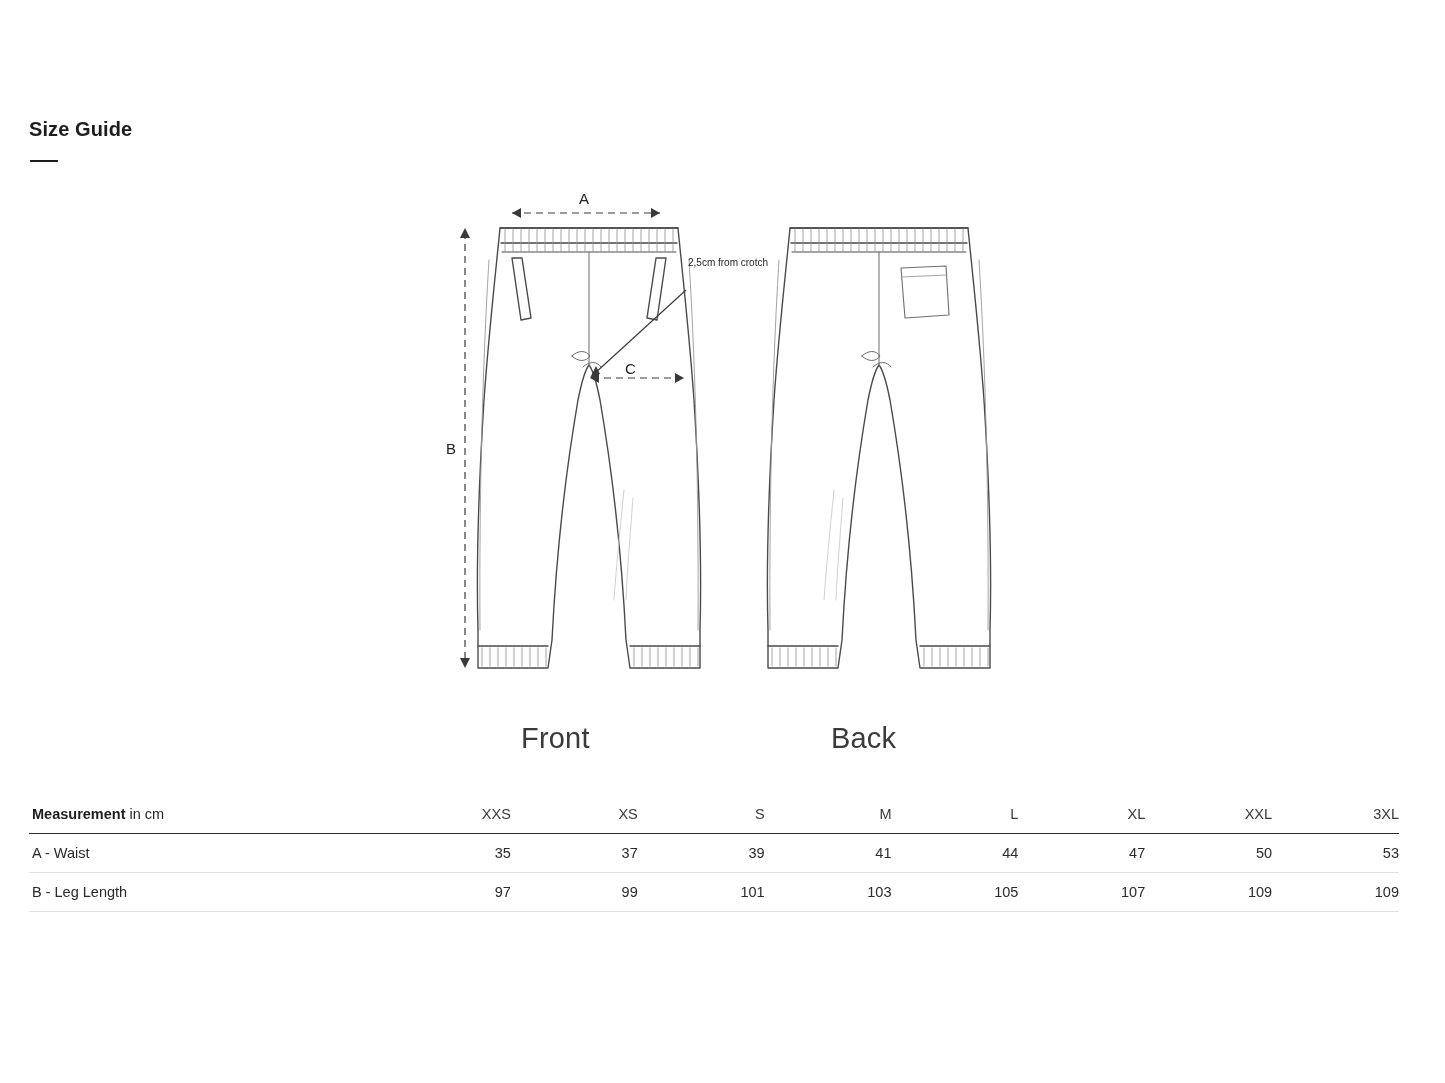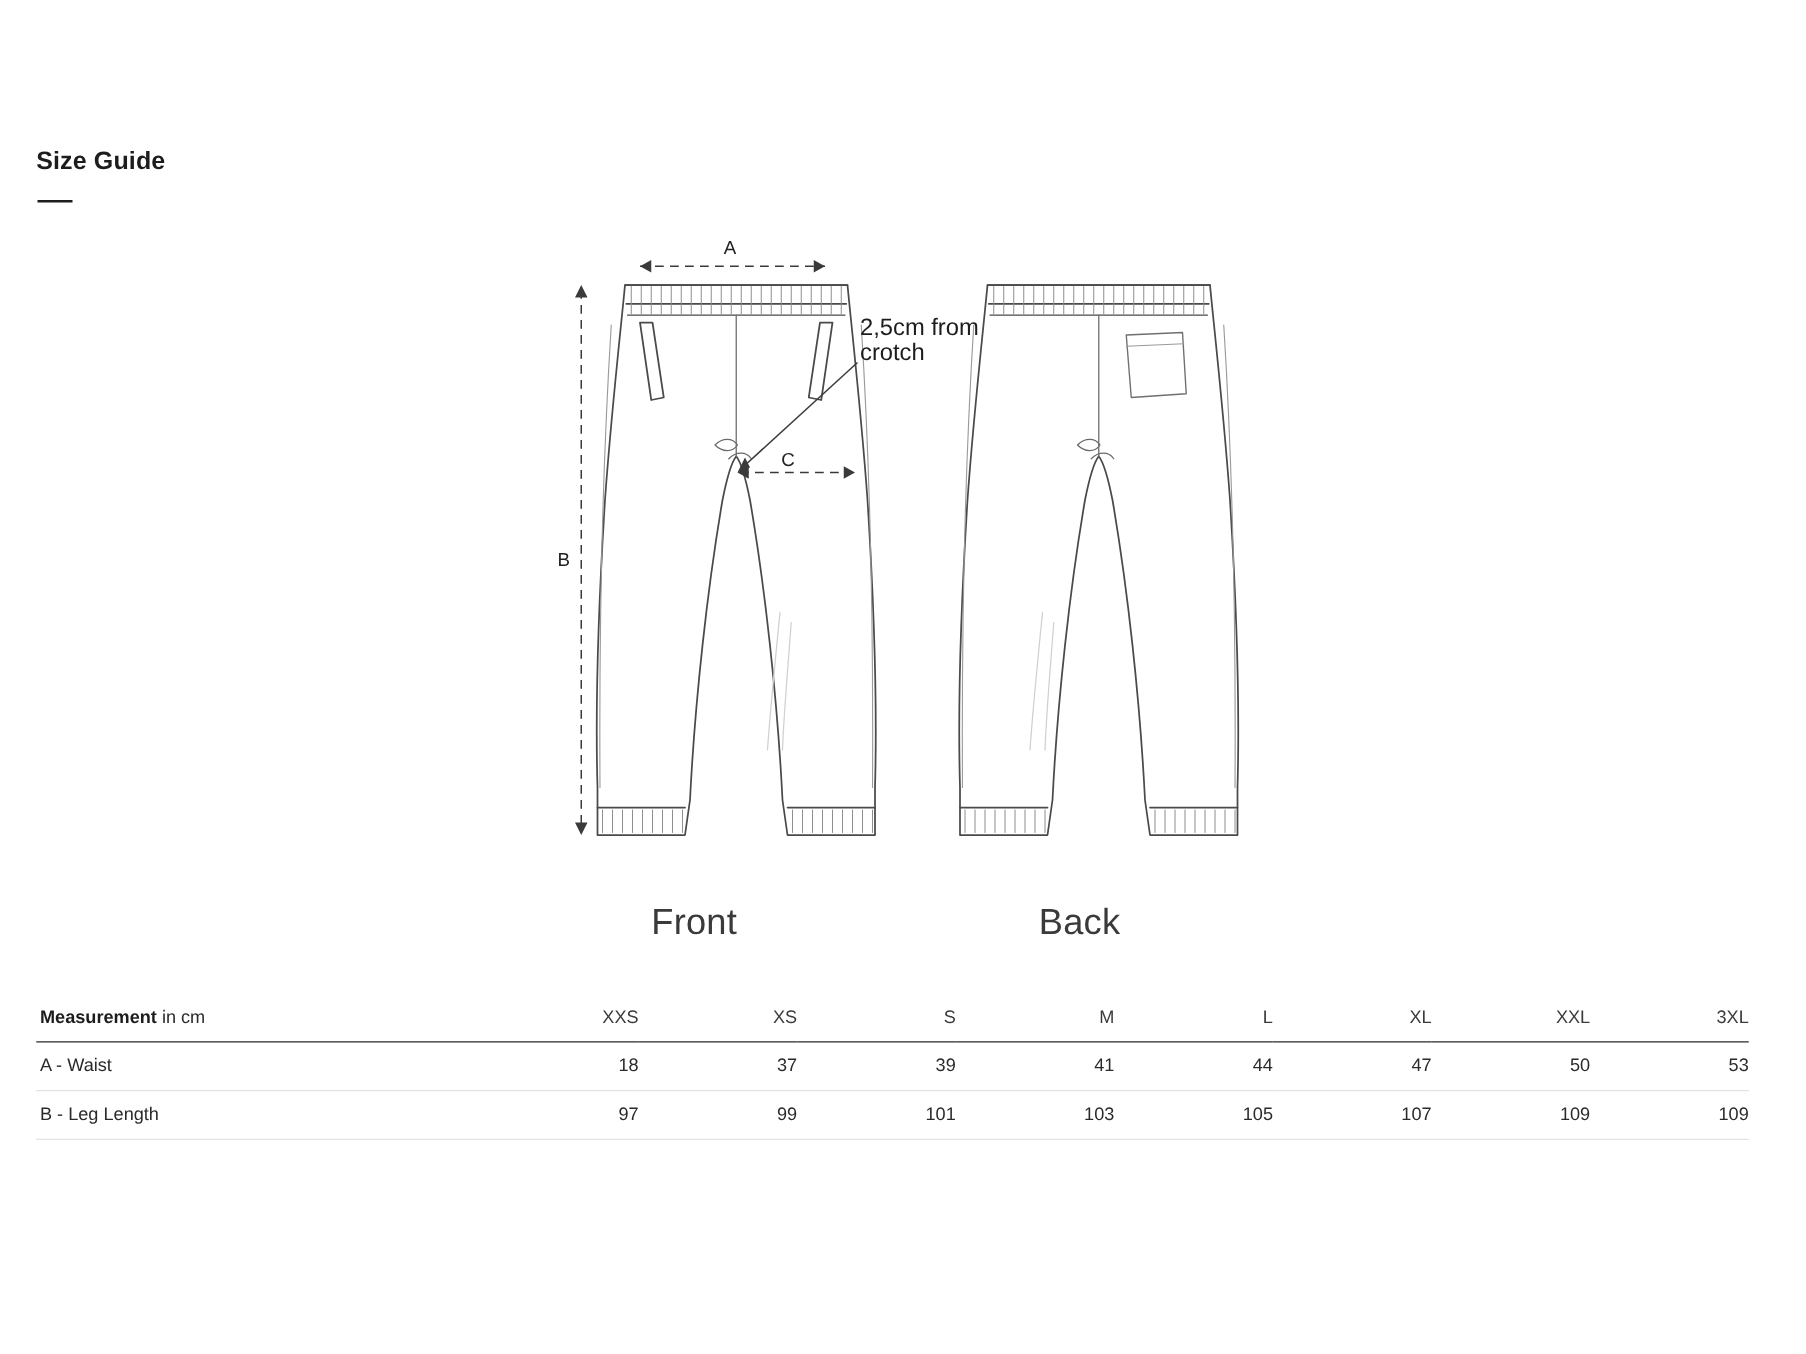--- a/index.html
+++ b/index.html
@@ -49,21 +49,21 @@
     margin-top: 24px;
   }
   .label-front { left: 521px; top: 698px; }
   .label-back  { left: 831px; top: 698px; }
 
   .callout {
     position: absolute;
     left: 688px;
     top: 253px;
     width: 110px;
-    font-size: 19px;
+    font-size: 10px;
     line-height: 20px;
     color: #1d1d1d;
   }
 
   .dimlabel {
     position: absolute;
     font-size: 15px;
     color: #222;
   }
   .dim-a { left: 579px; top: 190px; }
@@ -325,21 +325,21 @@
           <th>M</th>
           <th>L</th>
           <th>XL</th>
           <th>XXL</th>
           <th>3XL</th>
         </tr>
       </thead>
       <tbody>
         <tr>
           <td class="first">A - Waist</td>
-          <td>18</td>
+          <td>35</td>
           <td>37</td>
           <td>39</td>
           <td>41</td>
           <td>44</td>
           <td>47</td>
           <td>50</td>
           <td>53</td>
         </tr>
         <tr>
           <td class="first">B - Leg Length</td>

